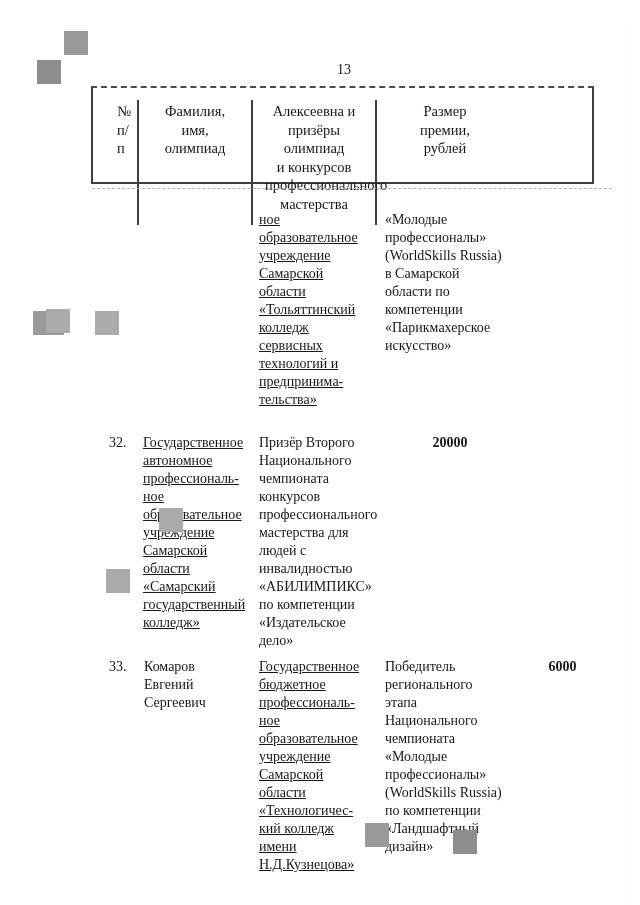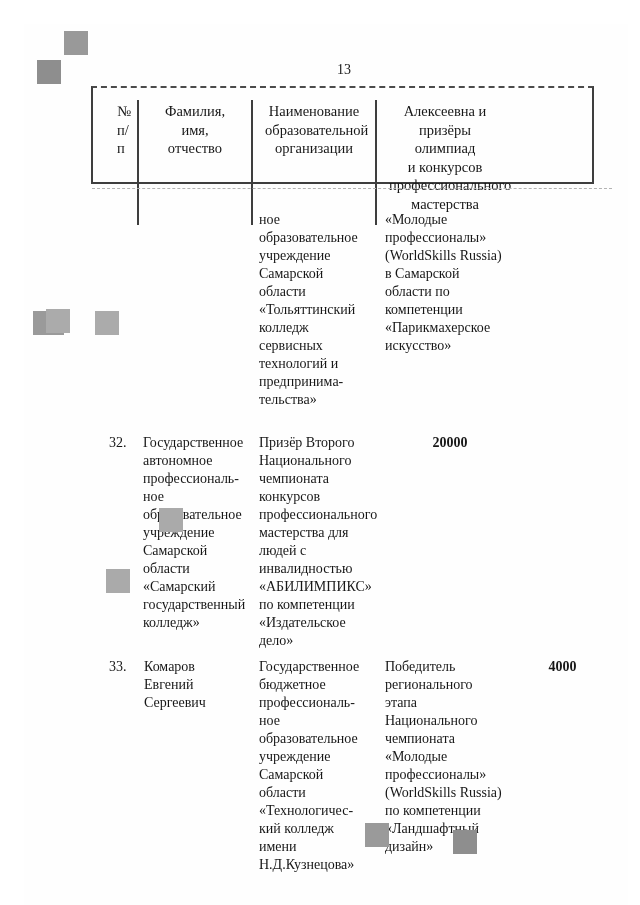--- a/index.html
+++ b/index.html
@@ -60,46 +60,46 @@
     grid-template-columns: 35px 116px 126px 138px 87px;
     font-size: 14px;
     line-height: 18px;
     white-space: pre-line;
   }
   .row-31 { top: 163px; }
   .row-32 { top: 386px; }
   .row-33 { top: 610px; }
   .td.c1 { padding-left: 5px; }
   .td.c2 { padding-left: 5px; }
-  .td.c3 { padding-left: 4px; }
+  .td.c3 { padding-left: 4px; text-decoration: underline; }
   .td.c4 { padding-left: 4px; }
   .td.c5 { text-align: center; font-weight: bold; }
   
   .speck { position: absolute; }
 </style>
 </head>
 <body>
 
 <div class="page">
 
   <div class="page-number">13</div>
 
   <div class="table-header">
     <div class="th">№
 п/п</div>
     <div class="th">Фамилия, имя,
-отчество</div>
-    <div class="th">Наименование
-образовательной
-организации</div>
+олимпиад</div>
     <div class="th">Алексеевна и
 призёры олимпиад
 и конкурсов
 профессионального
 мастерства</div>
+    <div class="th">Размер
+премии,
+рублей</div>
   </div>
 
   <div class="header-remnant"></div>
 
   <div class="trow row-31">
     <div class="td c1"></div>
     <div class="td c2"></div>
     <div class="td c3">ное
 образовательное
 учреждение
@@ -171,21 +171,21 @@
 регионального
 этапа
 Национального
 чемпионата
 «Молодые
 профессионалы»
 (WorldSkills Russia)
 по компетенции
 «Ландшафтный
 дизайн»</div>
-    <div class="td c5">4000</div>
+    <div class="td c5">6000</div>
   </div>
 
   <div class="speck" style="left:40px;top:7px;width:3px;height:2px;background:#999"></div>
   <div class="speck" style="left:13px;top:36px;width:2px;height:3px;background:#8e8e8e"></div>
   <div class="speck" style="left:9px;top:287px;width:3px;height:2px;background:#9a9a9a"></div>
   <div class="speck" style="left:16px;top:287px;width:3px;height:2px;background:#9a9a9a"></div>
   <div class="speck" style="left:22px;top:285px;width:2px;height:2px;background:#ababab"></div>
   <div class="speck" style="left:71px;top:287px;width:2px;height:2px;background:#ababab"></div>
   <div class="speck" style="left:135px;top:484px;width:2px;height:2px;background:#aaa"></div>
   <div class="speck" style="left:82px;top:545px;width:2px;height:2px;background:#aaa"></div>

